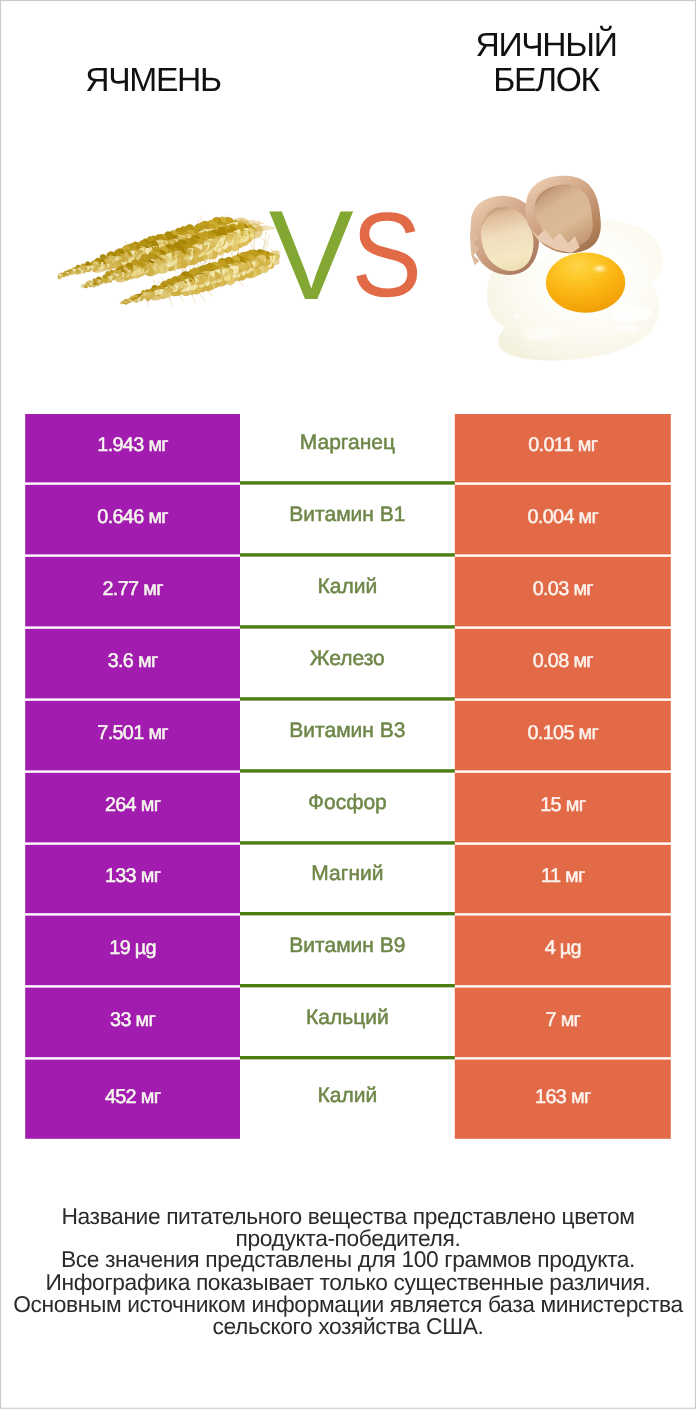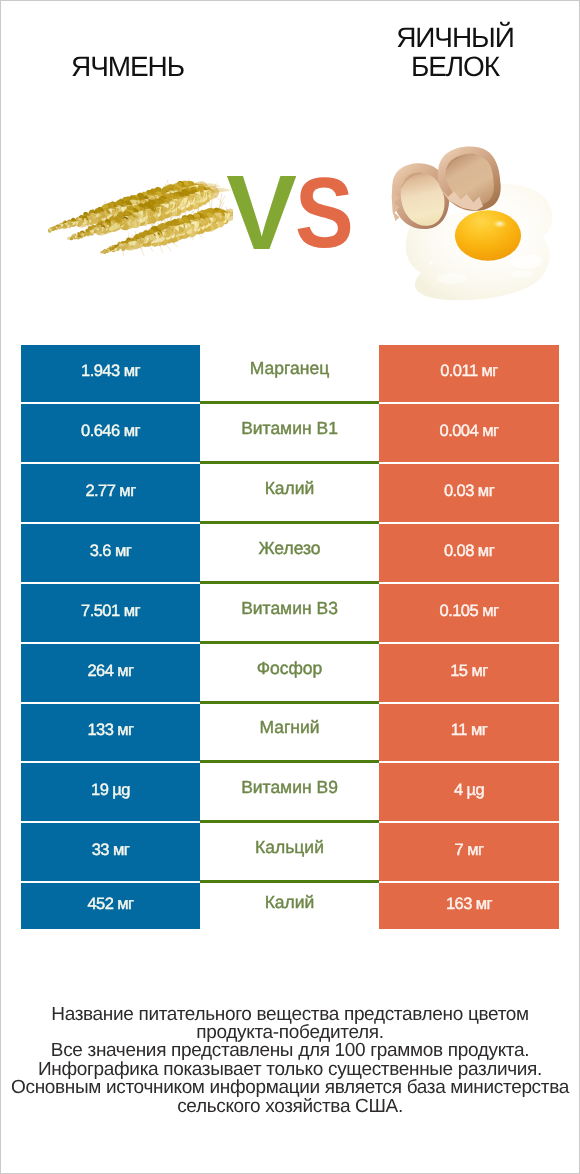--- a/index.html
+++ b/index.html
@@ -16,44 +16,44 @@
   
   .header { position:absolute; top:0; left:0; width:578px; height:330px; }
   .title { position:absolute; text-align:center; color:#111;
            font-weight:400; font-size:28px; line-height:28.6px;
            letter-spacing:-1.1px; white-space:pre-line;
            font-family:"Liberation Sans", sans-serif; }
   .title-left  { left:0;   width:253px; top:52px; }
   .title-right { left:327px; width:254px; top:23px; }
 
   .vs { position:absolute; top:172px; left:223px; width:140px; height:80px;
-        line-height:80px; font-weight:700; text-align:center; white-space:nowrap; }
+        line-height:80px; font-weight:400; text-align:left; white-space:nowrap; }
   .vs .v { color:#82a833; font-size:106px; }
   .vs .s { color:#e26a47; font-size:100px; margin-left:-2px;
            display:inline-block; transform:scaleX(0.88) translateY(-2px);
            transform-origin:left center; }
 
   .img-left  { position:absolute; left:42px;  top:176px; width:190px; height:82px; overflow:hidden;
                filter:saturate(1.22) contrast(1.06); }
   .img-right { position:absolute; left:378px; top:138px; width:180px; height:166px; }
 
   
   .table { position:absolute; left:20px; top:343.5px; width:538px; }
   .row { display:flex; height:59.85px; position:relative; }
   .cell { display:flex; align-items:center; justify-content:center;
           font-size:17.5px; font-weight:400; letter-spacing:0px;
           height:57.85px; padding-bottom:3px; }
-  .c-left  { width:179px; background:#0369a1; color:#f6f8ee; font-size:16.5px; letter-spacing:-0.55px;
+  .c-left  { width:179px; background:#a21caf; color:#f6f8ee; font-size:16.5px; letter-spacing:-0.55px;
              -webkit-text-stroke:0.42px #f6f8ee; }
   .c-mid   { width:179px; background:#fff; color:#6e8748; height:59.85px; padding-bottom:8px;
              -webkit-text-stroke:0.42px #6e8748;
              border-bottom:3px solid #4d7c0f; }
   .c-right { width:180px; background:#e26a47; color:#fdf3ee; font-size:16.5px; letter-spacing:-0.55px;
              -webkit-text-stroke:0.42px #fdf3ee; }
-  .row:last-child .cell { height:46px;text-align:right; }
+  .row:last-child .cell { height:66px;text-align:right; }
   .row:last-child .c-mid { border-bottom:none; }
 
   
   .note { position:absolute; left:0; top:1004.5px; width:578px; text-align:center;
           font-size:19px; line-height:18.45px; color:#2d2a2b; letter-spacing:-0.33px; }
 </style>
 </head>
 <body>
 
 <div class="page">

